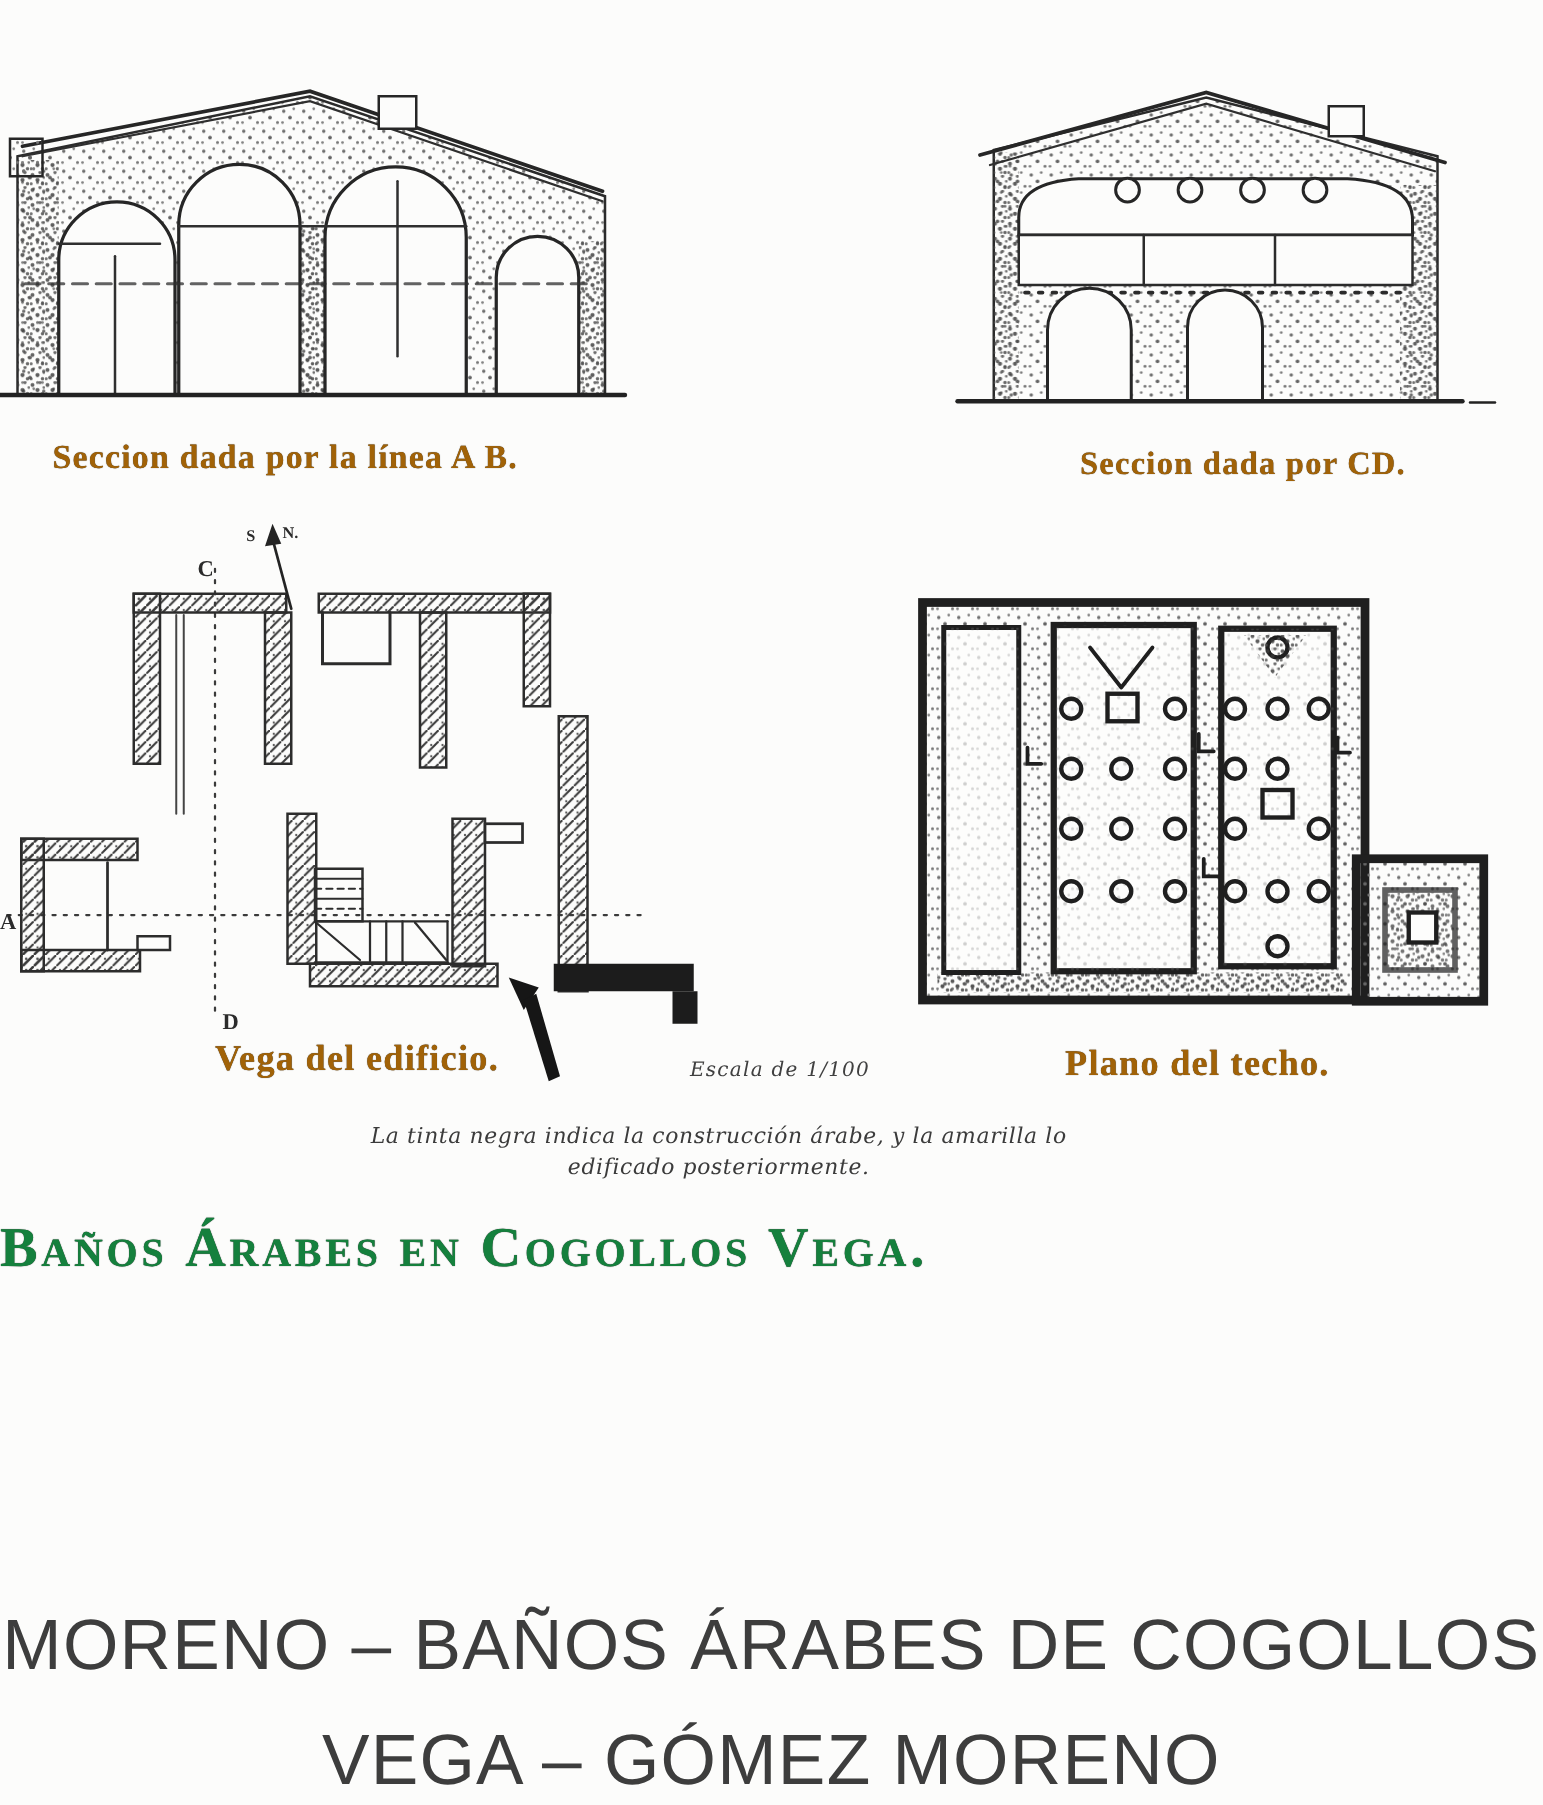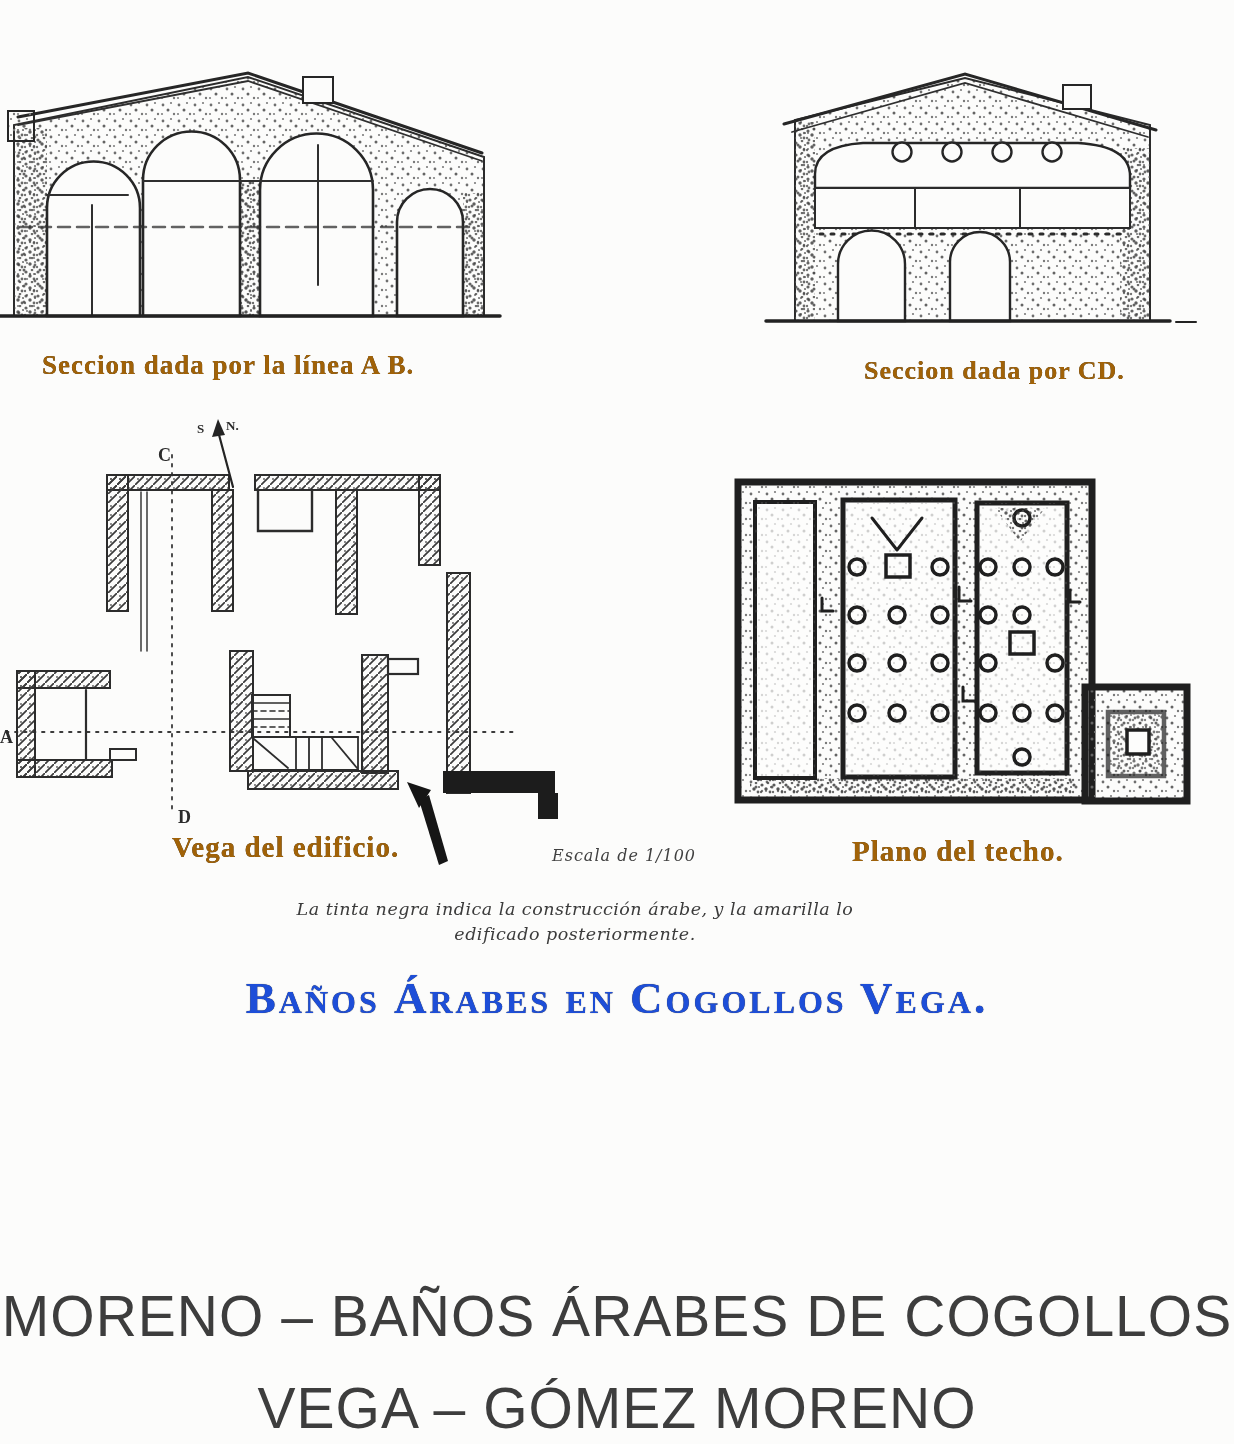--- a/index.html
+++ b/index.html
@@ -36,27 +36,27 @@
   .hand-note{
     position:absolute;left:295px;top:897px;width:560px;
     text-align:center;
     font-family:"DejaVu Serif", serif;
     font-style:italic;font-size:17.5px;line-height:25px;
     color:#3b3b3b;letter-spacing:.5px;
     filter:blur(0.35px);
   }
   .plate-title{
     position:absolute;left:0;top:972px;width:100%;
-    text-align:center;
+    text-align:left;
     font-family:"Liberation Serif", serif;
     font-variant:small-caps;
     font-weight:700;
     font-size:45px;
     letter-spacing:3px;
-    color:#1d4ed8;
+    color:#15803d;
     text-shadow:0 0 0.7px #222;
     white-space:nowrap;
   }
   .bottom-caption{
     position:absolute;left:0;top:1270px;width:100%;
     text-align:center;
     font-family:"Liberation Sans", sans-serif;
     font-weight:400;
     font-size:57px;
     line-height:92px;

